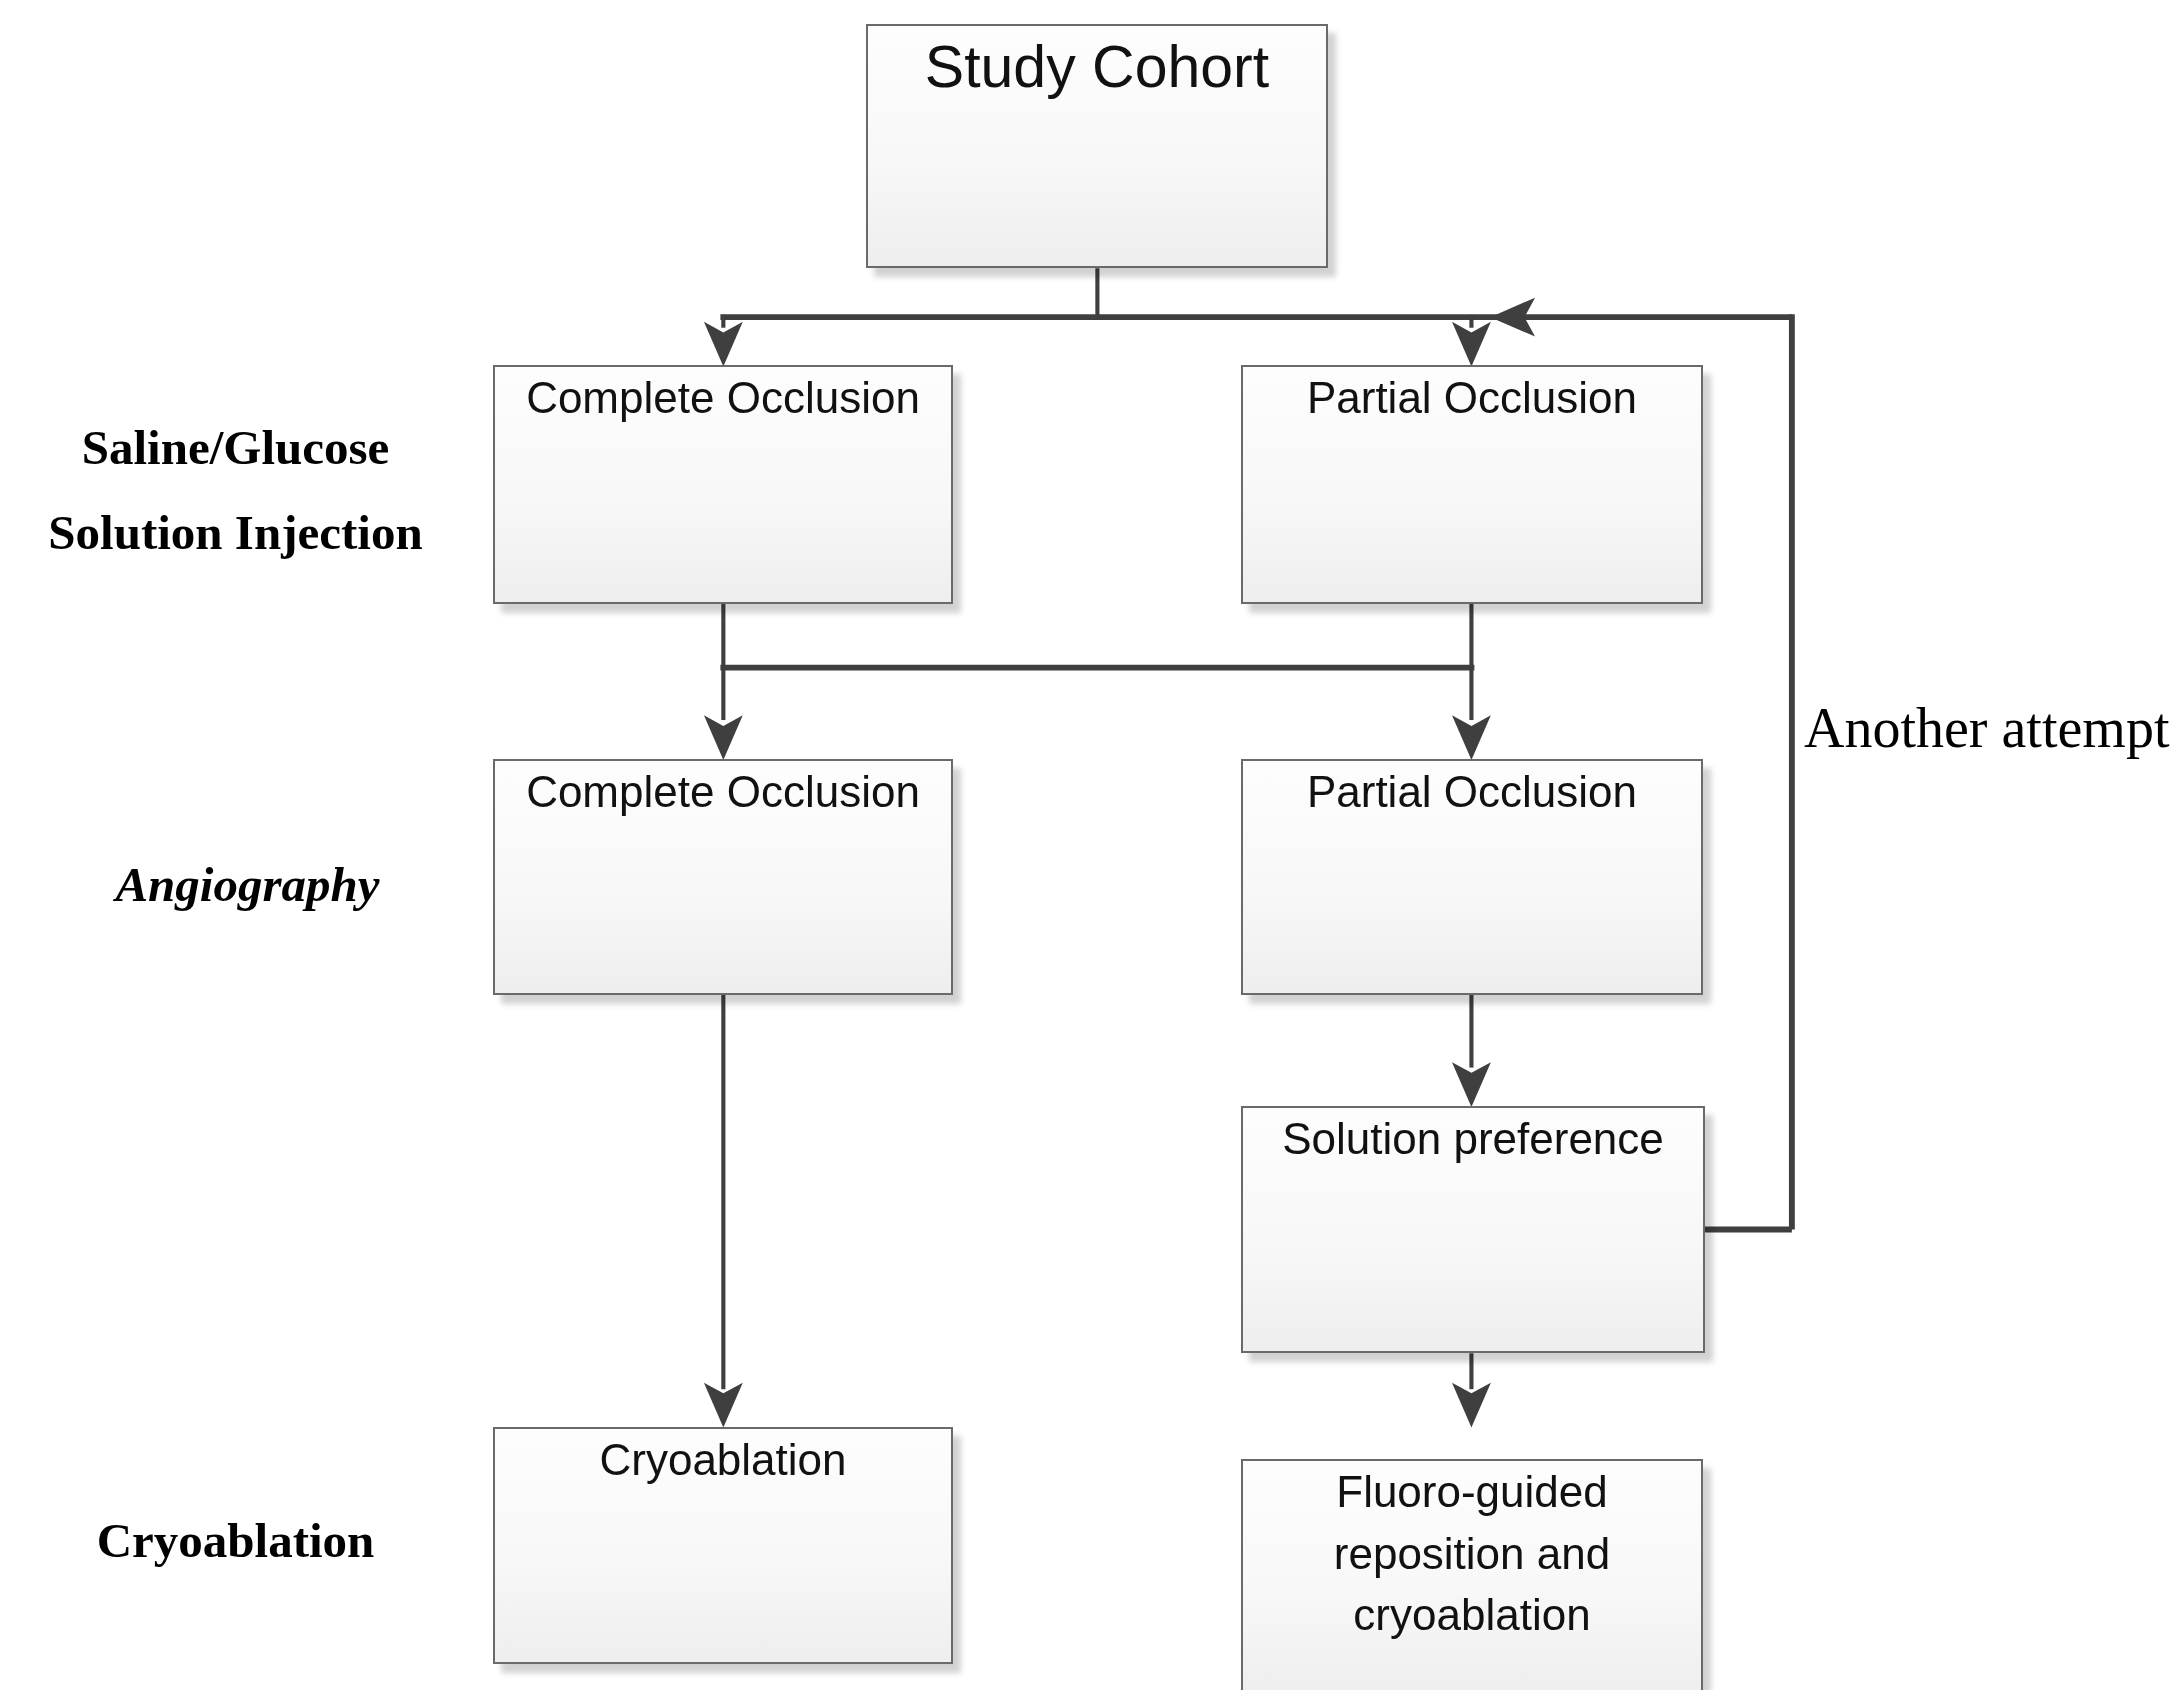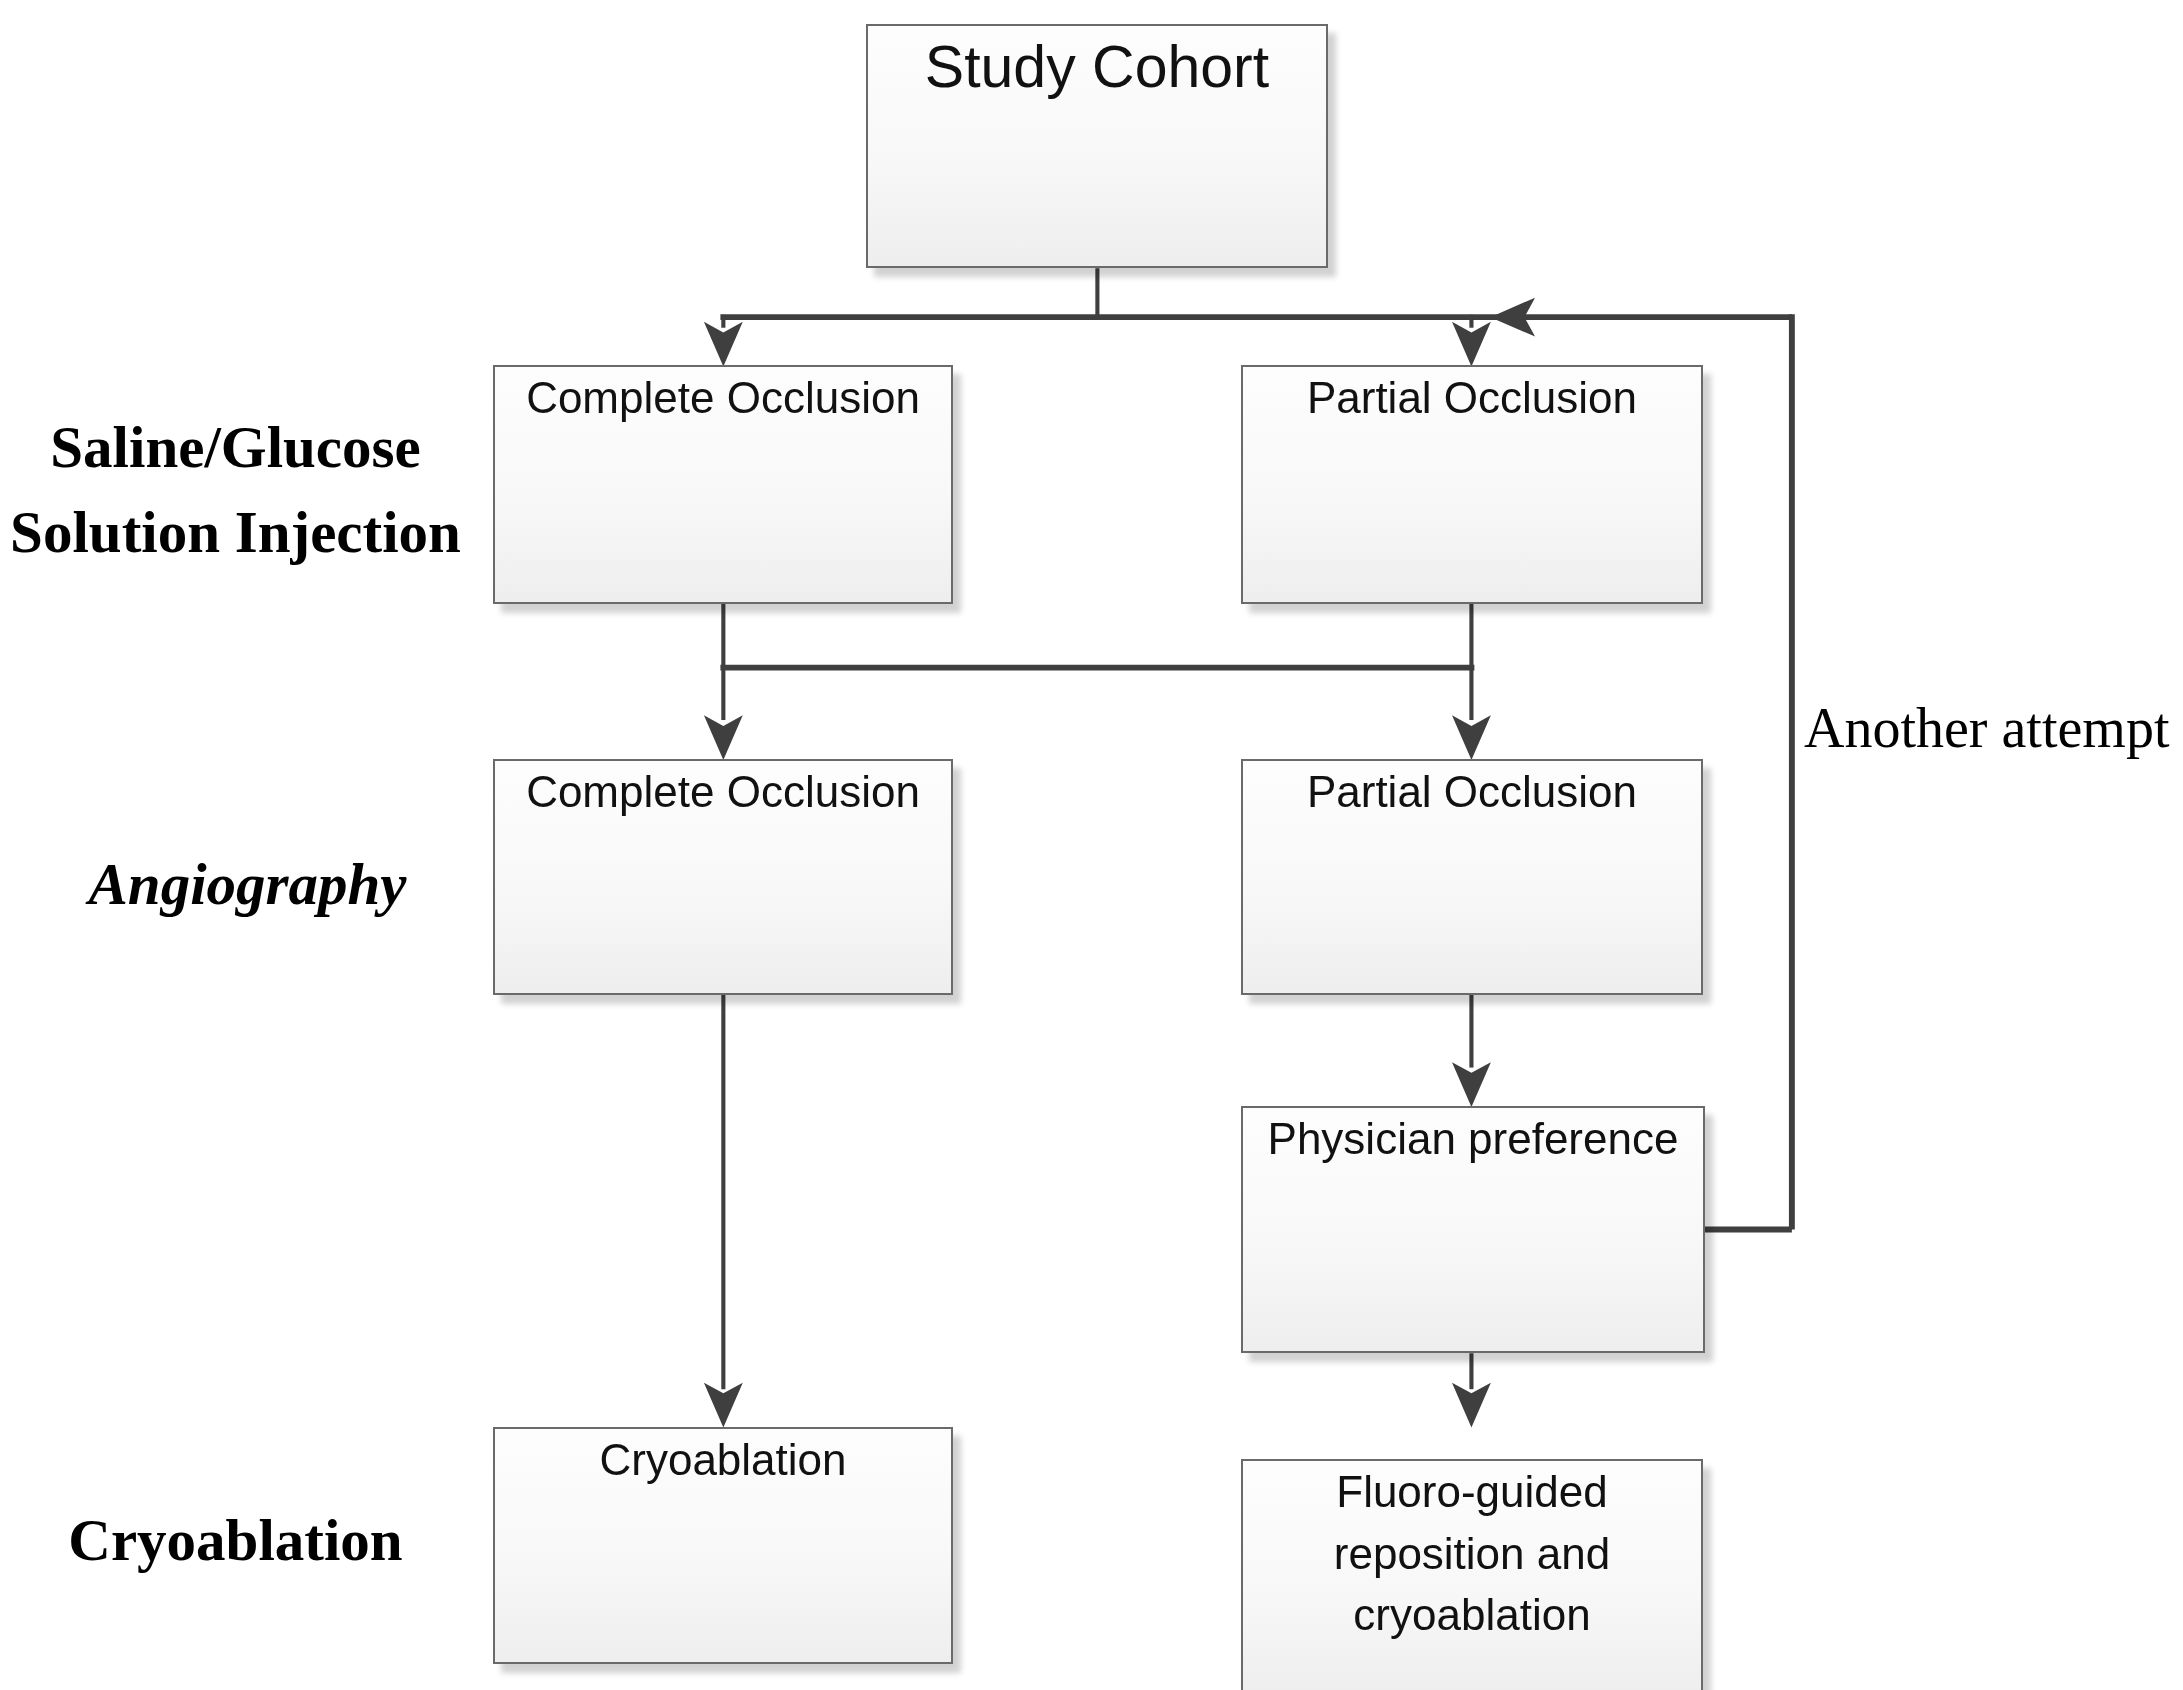--- a/index.html
+++ b/index.html
@@ -43,21 +43,21 @@
     font-size: 59px;
   }
   .node.narrow-text {
     padding: 0 71px;
   }
   .row-label {
     position: absolute;
     text-align: center;
     font-family: "Liberation Serif", serif;
     font-weight: bold;
-    font-size: 59px;
+    font-size: 49px;
     line-height: 85px;
     color: #000000;
   }
   .edge-label {
     position: absolute;
     text-align: left;
     font-family: "Liberation Serif", serif;
     font-weight: normal;
     font-size: 56px;
     line-height: 77px;
@@ -120,21 +120,21 @@
 
   <div class="node" style="left:493px; top:759px; width:460px; height:236px;">
     <span class="node-label">Complete Occlusion</span>
   </div>
 
   <div class="node" style="left:1241px; top:759px; width:462px; height:236px;">
     <span class="node-label">Partial Occlusion</span>
   </div>
 
   <div class="node" style="left:1241px; top:1106px; width:464px; height:247px;">
-    <span class="node-label">Physician preference</span>
+    <span class="node-label">Solution preference</span>
   </div>
 
   <div class="node" style="left:493px; top:1427px; width:460px; height:237px;">
     <span class="node-label">Cryoablation</span>
   </div>
 
   <div class="node narrow-text" style="left:1241px; top:1427px; width:462px; height:237px;margin-top:32px;">
     <span class="node-label">Fluoro-guided reposition and cryoablation</span>
   </div>
 

